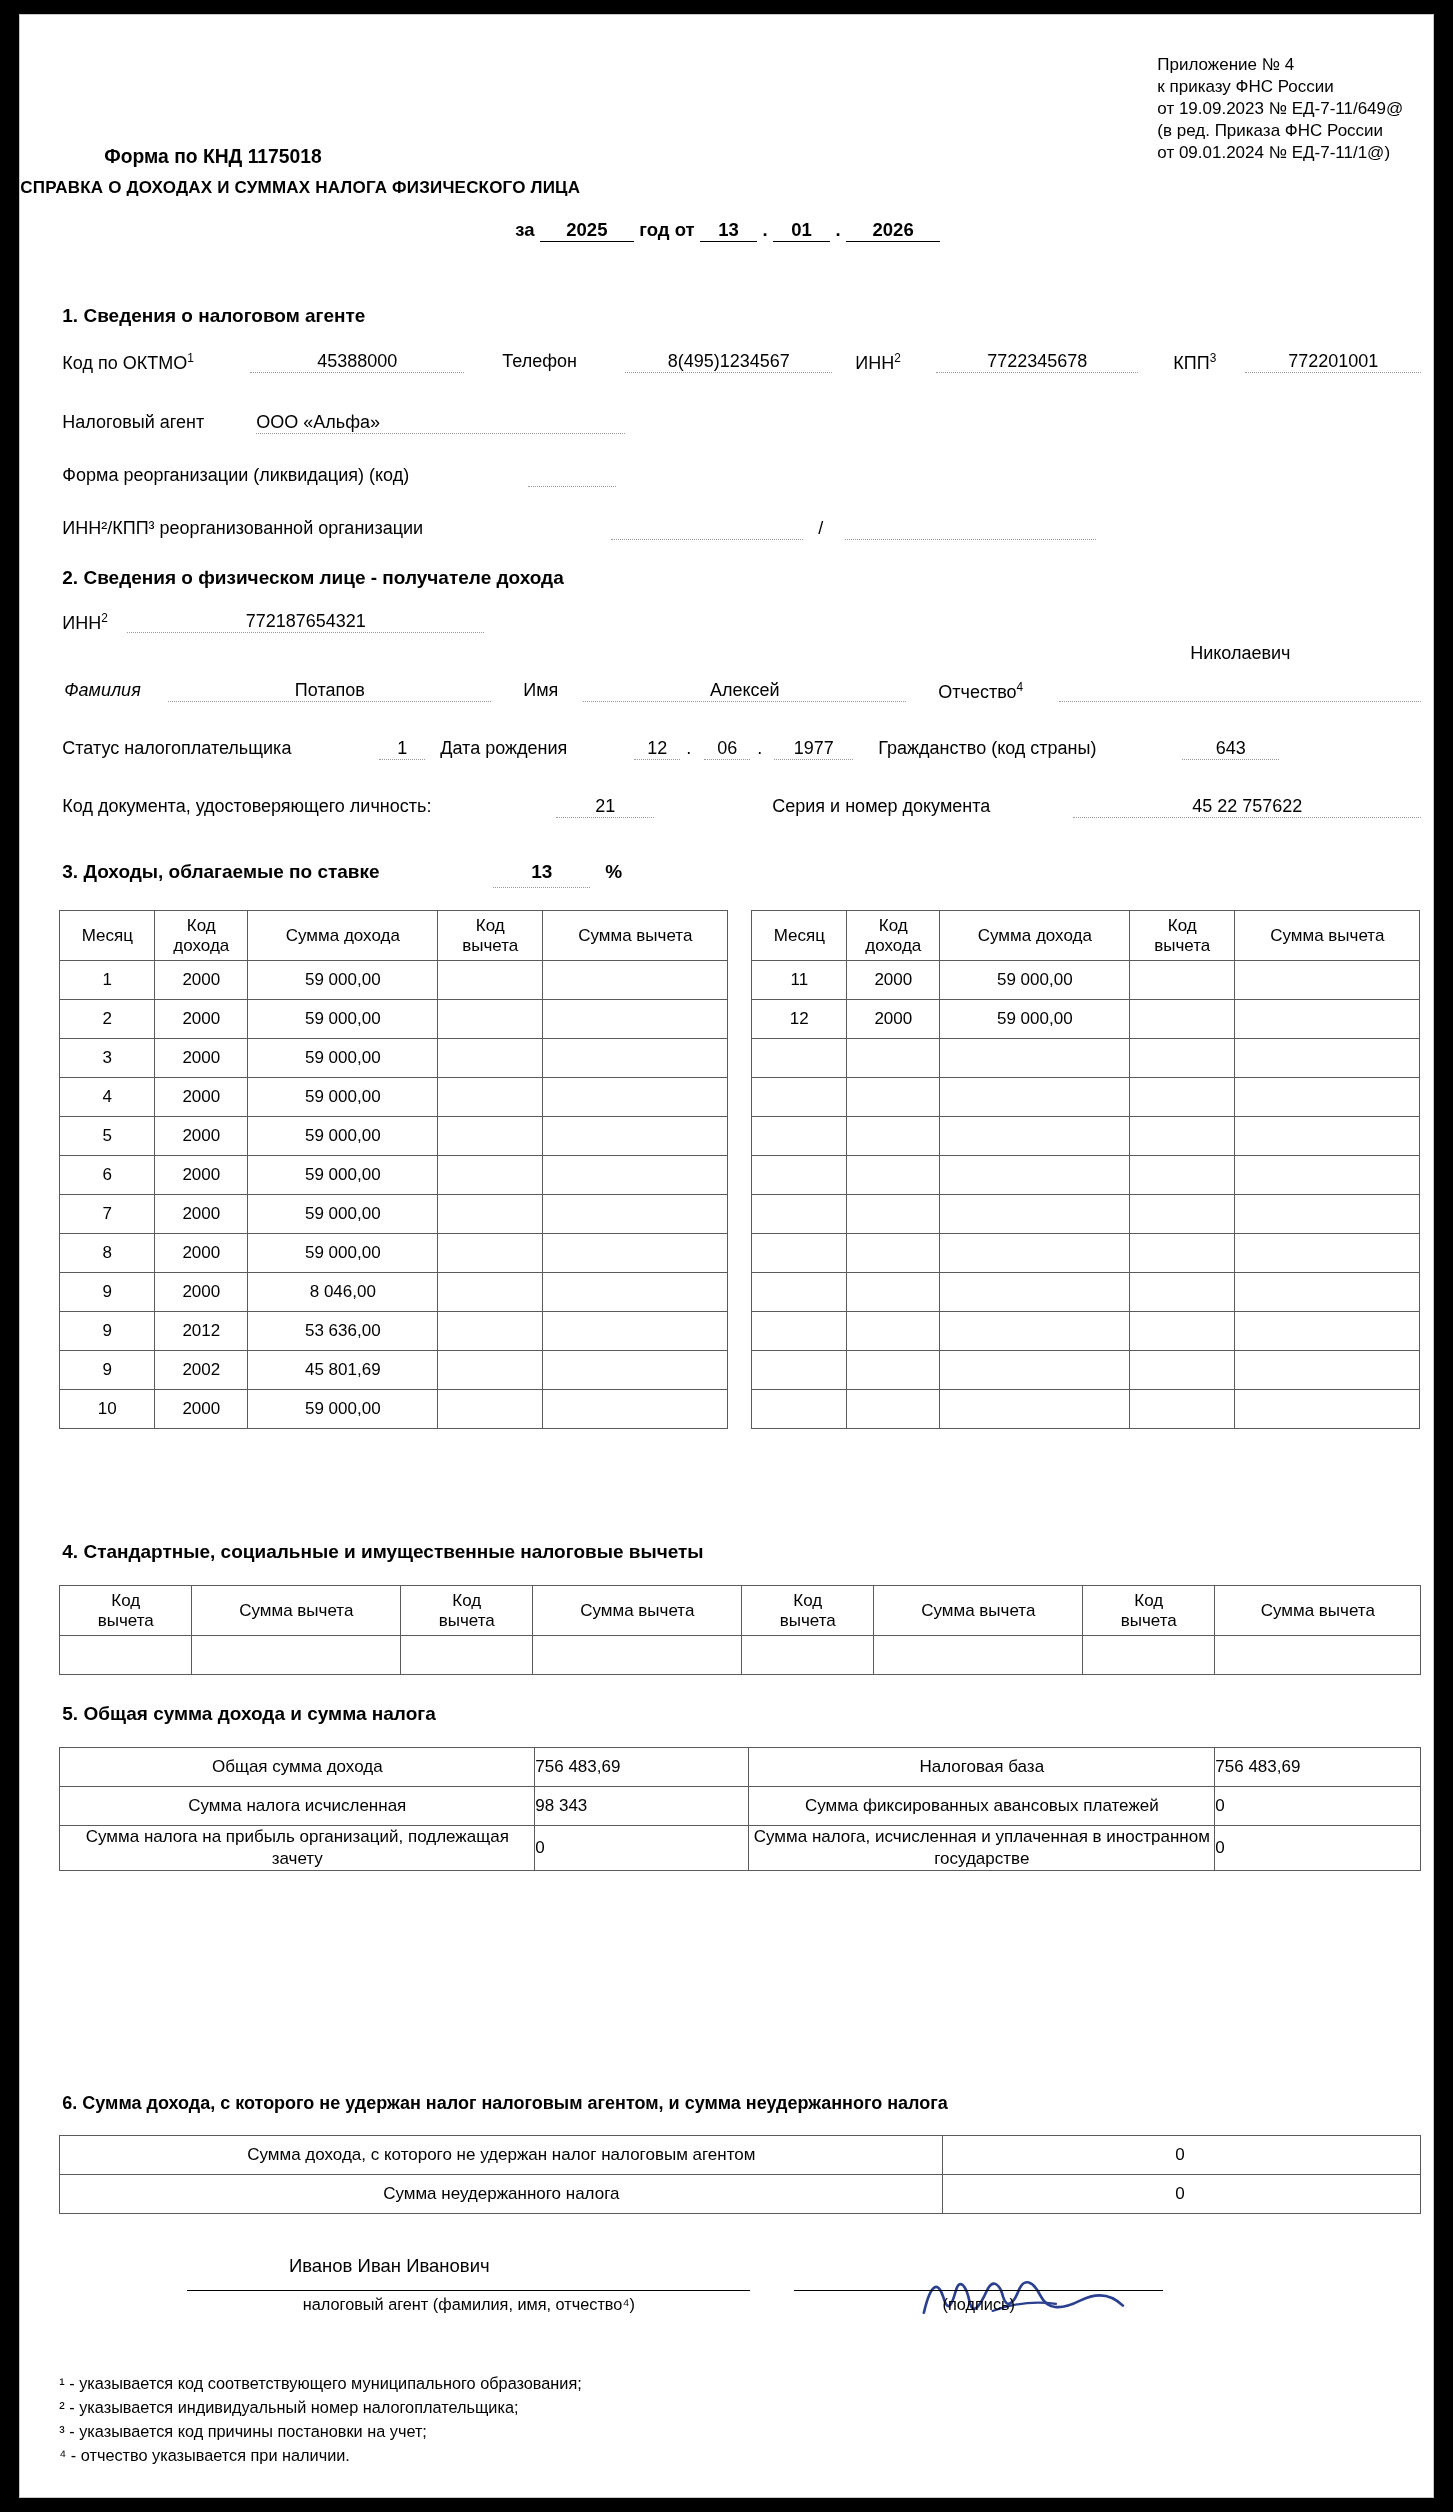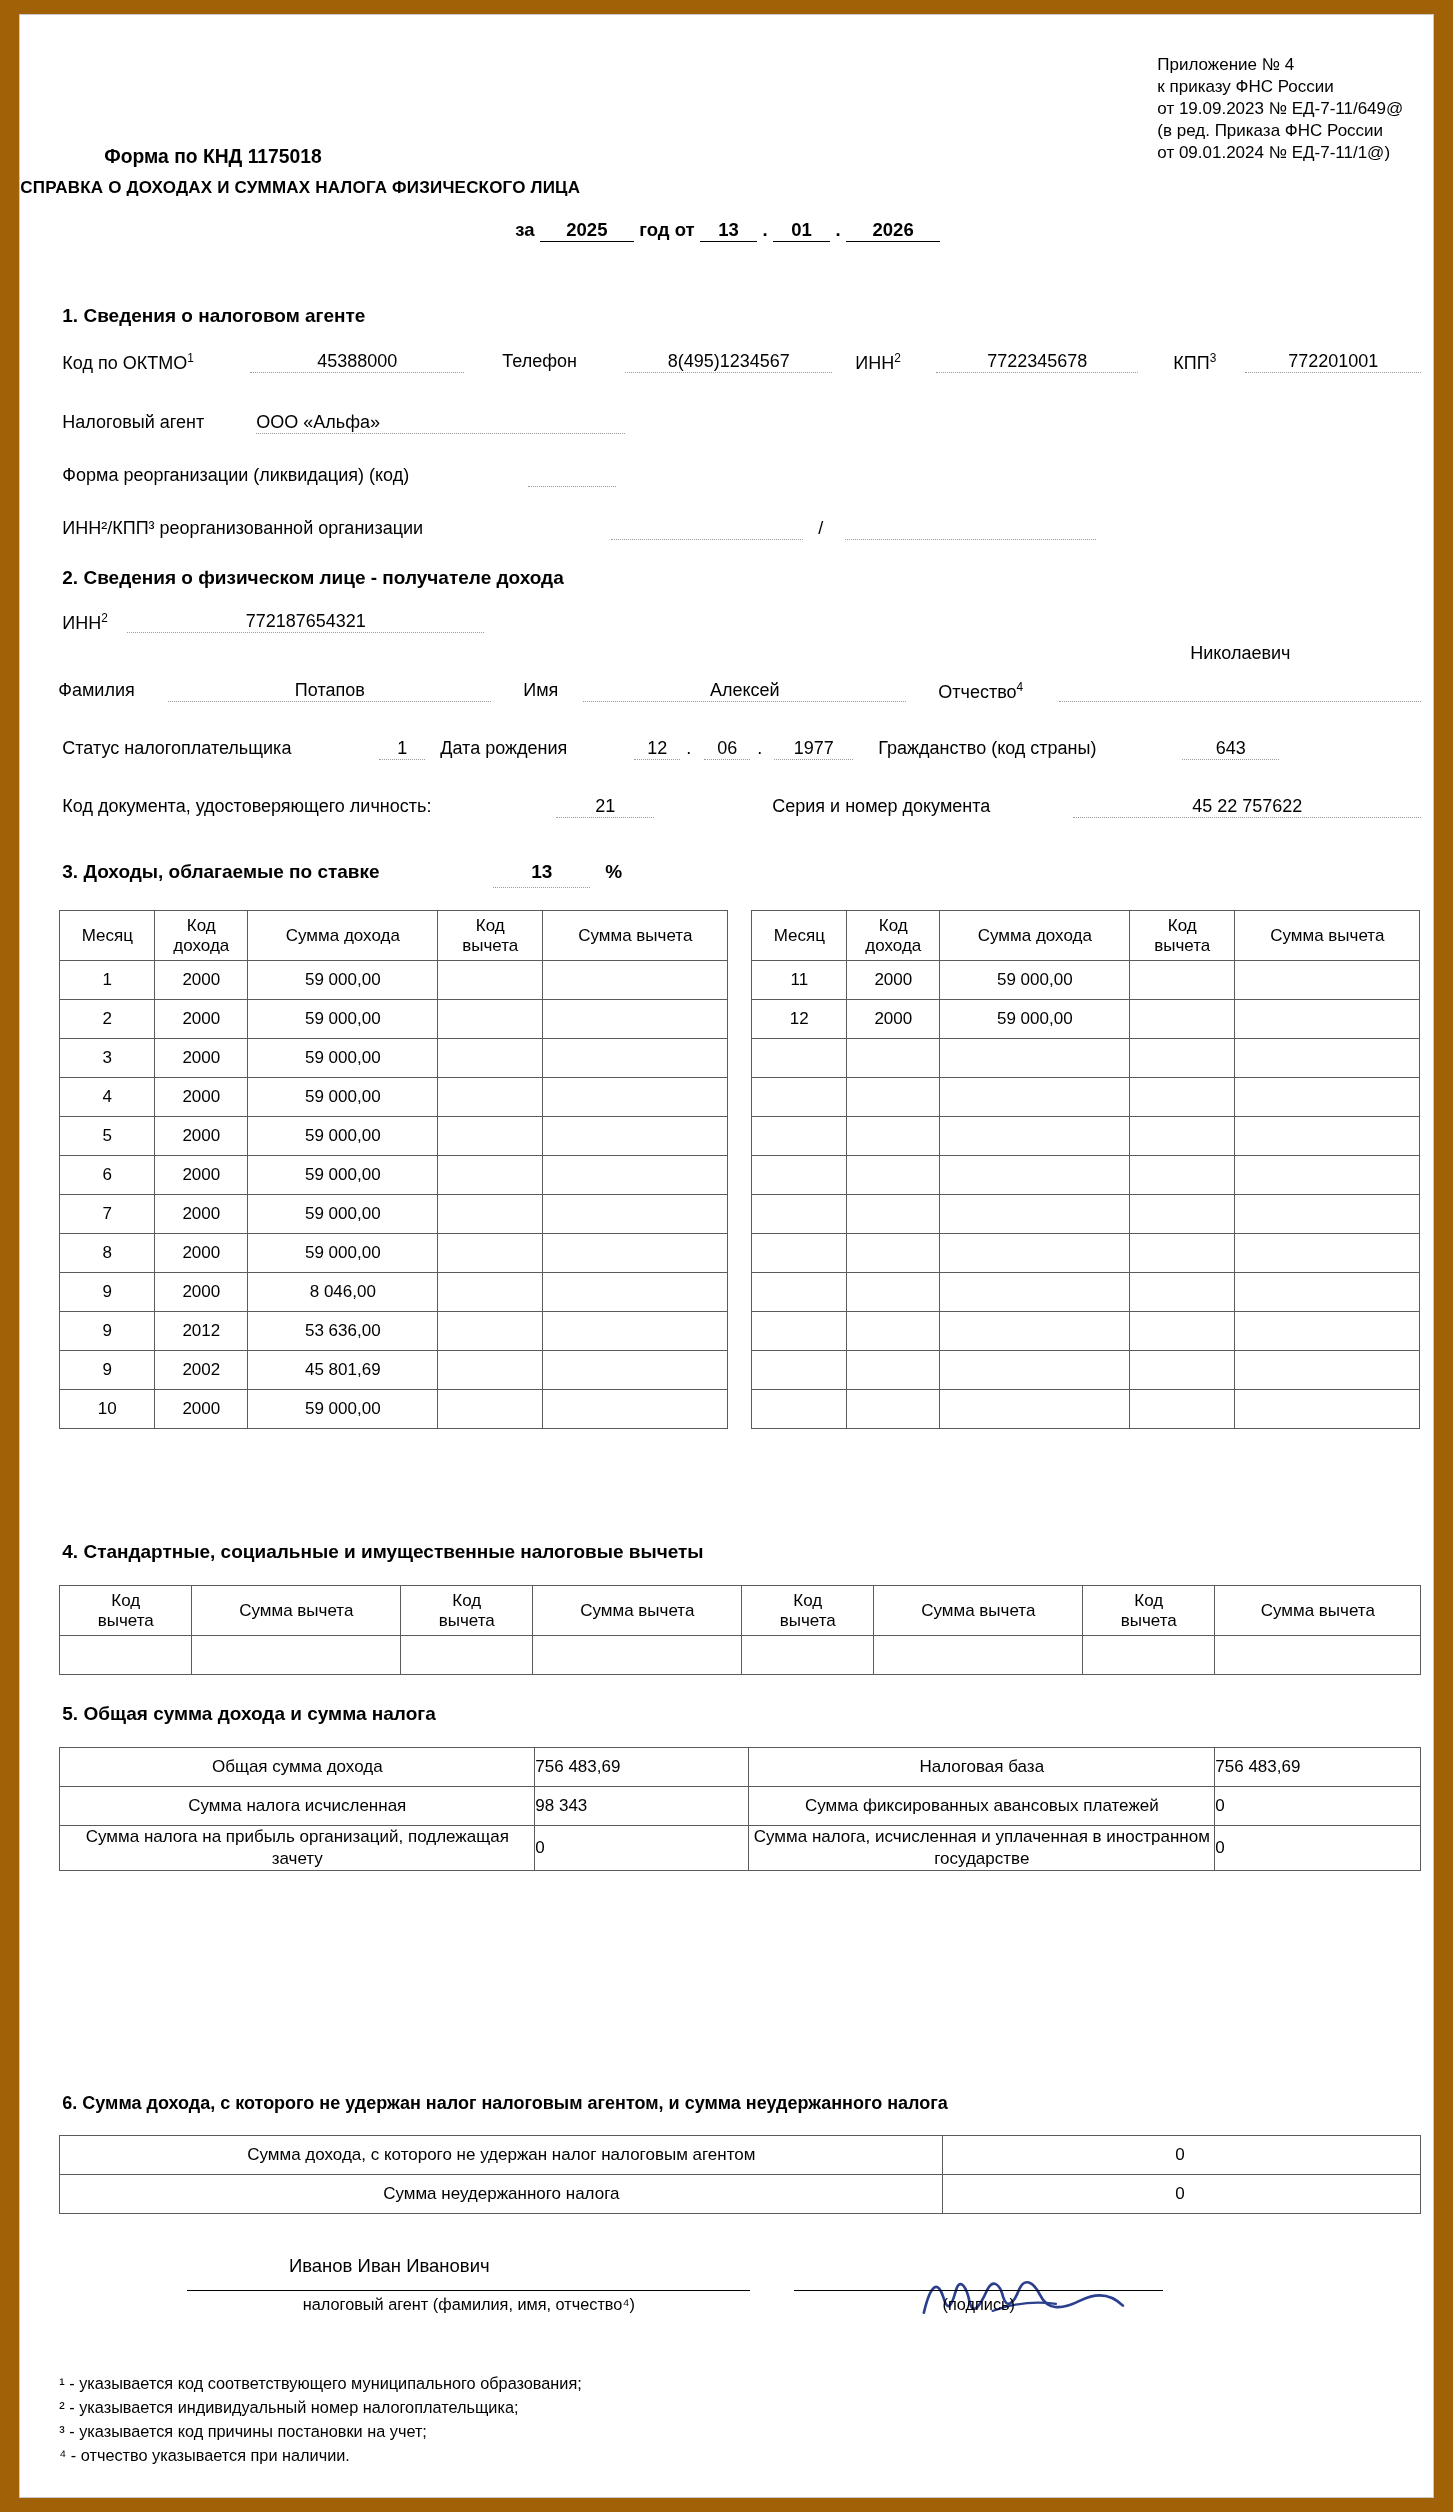--- a/index.html
+++ b/index.html
@@ -7,21 +7,21 @@
     padding: 0;
     background: #8a8a8a;
   }
   body {
     font-family: "Liberation Sans", sans-serif;
   }
   .page {
     position: relative;
     width: 1454px;
     height: 2512px;
-    background: #a16207;
+    background: #000000;
     box-sizing: border-box;
     overflow: hidden;
   }
   .sheet {
     position: absolute;
     left: 19.3px;
     top: 14px;
     width: 1415px;
     height: 2484px;
     background: #ffffff;
@@ -240,21 +240,21 @@
     <div class="fld" style="left:825px; top:503px; width:251px;"></div>
 
     <div class="sect" style="left:42px; top:552px;">2. Сведения о физическом лице - получателе дохода</div>
 
     <div class="lbl" style="left:42px; top:596px;">
       <span>ИНН</span><sup>2</sup>
     </div>
     <div class="dots" style="left:107px; top:617px; width:357px;"></div>
     <div class="fld" style="left:107px; top:596px; width:357px;">772187654321</div>
 
-    <div class="lbl" style="left:38px; top:665px;">Фамилия</div>
+    <div class="lbl" style="left:44px; top:665px;font-style:italic;">Фамилия</div>
     <div class="dots" style="left:148px; top:686px; width:323px;"></div>
     <div class="fld" style="left:148px; top:665px; width:323px;">Потапов</div>
 
     <div class="lbl" style="left:503px; top:665px;">Имя</div>
     <div class="dots" style="left:563px; top:686px; width:323px;"></div>
     <div class="fld" style="left:563px; top:665px; width:323px;">Алексей</div>
 
     <div class="lbl" style="left:918px; top:665px;">
       <span>Отчество</span><sup>4</sup>
     </div>

